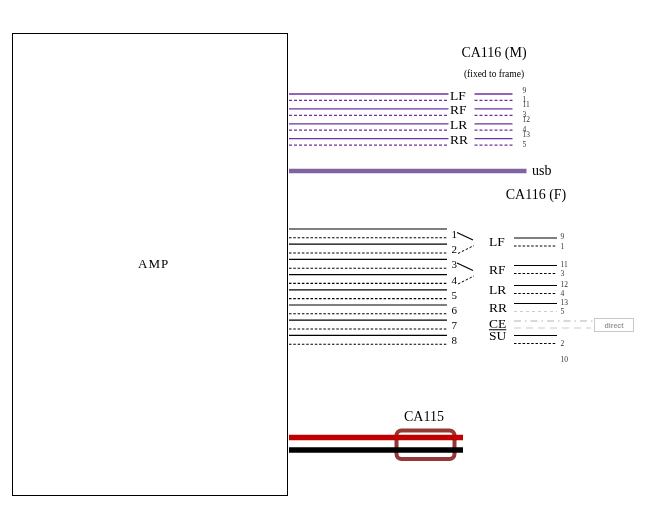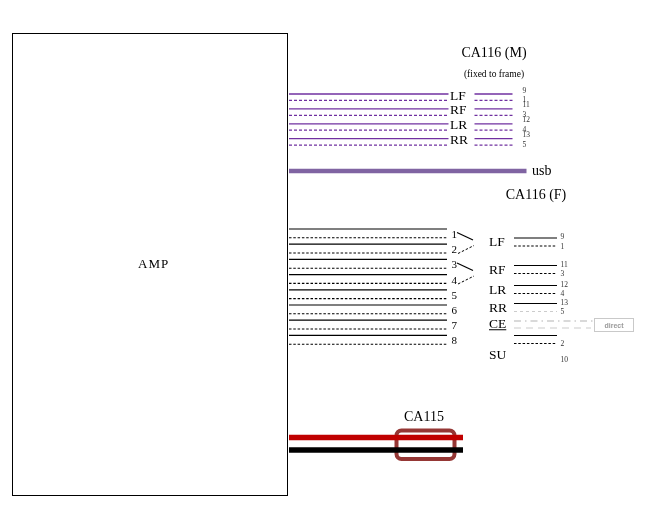--- a/index.html
+++ b/index.html
@@ -125,17 +125,17 @@
       <div class="t chlabel vctr" style="left: 489px; top: 269.5px;">RF</div>
       <div class="t pin vctr" style="left: 560.5px; top: 264.5px;">11</div>
       <div class="t pin vctr" style="left: 560.5px; top: 274px;">3</div>
       <div class="t chlabel vctr" style="left: 489px; top: 289.5px;">LR</div>
       <div class="t pin vctr" style="left: 560.5px; top: 284.5px;">12</div>
       <div class="t pin vctr" style="left: 560.5px; top: 294px;">4</div>
       <div class="t chlabel vctr" style="left: 489px; top: 307.5px;">RR</div>
       <div class="t pin vctr" style="left: 560.5px; top: 302.5px;">13</div>
       <div class="t pin vctr" style="left: 560.5px; top: 312px;">5</div>
       <div class="t chlabel vctr" style="left: 489px; top: 324px; text-decoration: underline;">CE</div>
-      <div class="t chlabel vctr" style="left: 489px; top: 355px;">SU</div>
+      <div class="t chlabel vctr" style="left: 489px; top: 336px;">SU</div>
       <div class="t pin vctr" style="left: 560.5px; top: 334.5px; margin-top: 25px;">10</div>
       <div class="t pin vctr" style="left: 560.5px; top: 344px;">2</div>
     </div>
 </div>
 
 </body></html>

